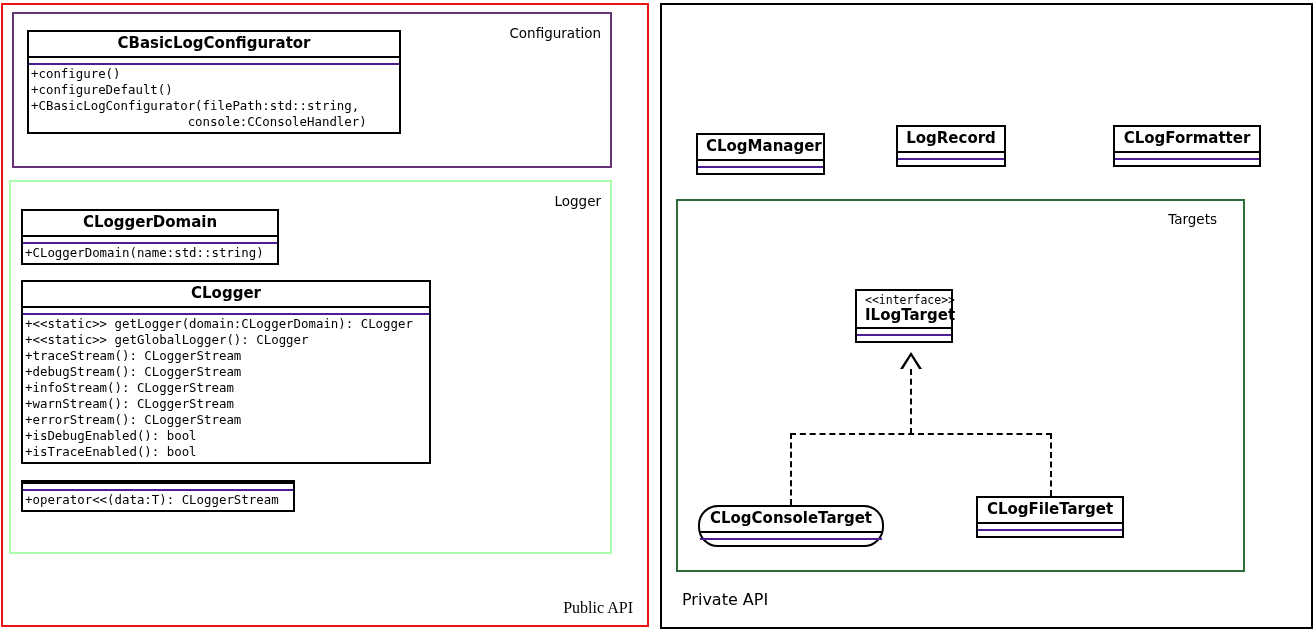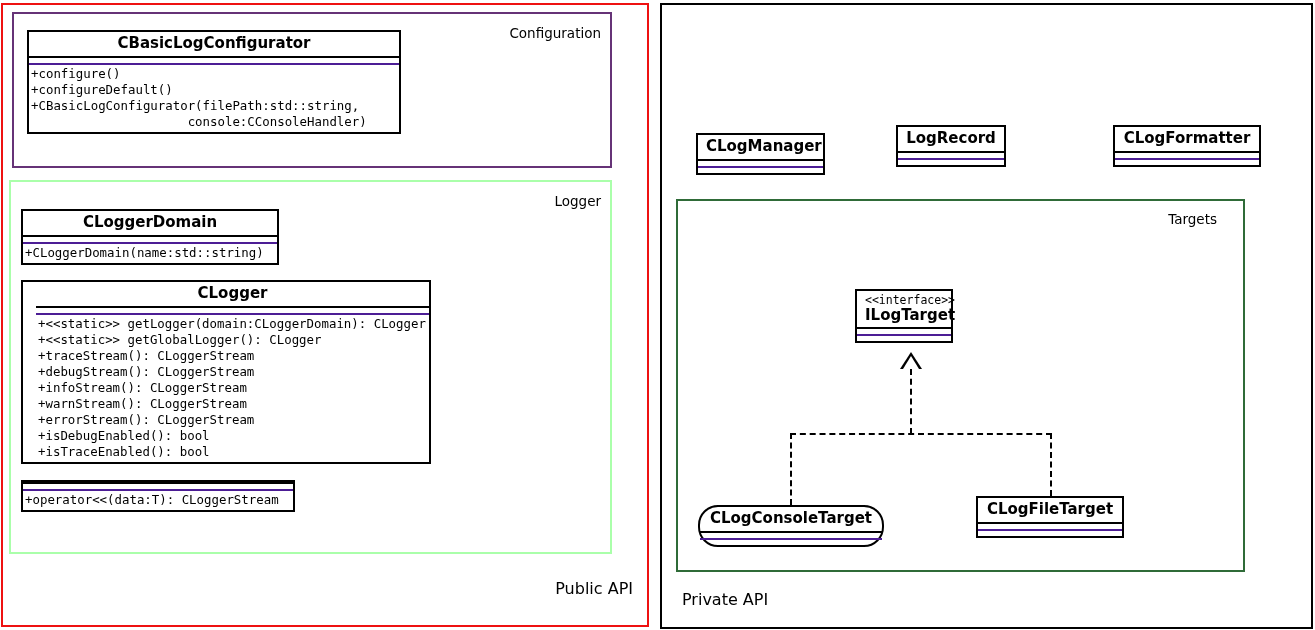--- a/index.html
+++ b/index.html
@@ -27,21 +27,21 @@
   .panel-public  { left: 1px;   top: 3px;  width: 648px; height: 624px; border: 2px solid #ee1111; }
   .panel-private { left: 660px; top: 3px;  width: 653px; height: 626px; border: 2px solid #000000; }
 
   .panel-caption {
     position: absolute;
     font-family: "DejaVu Sans", sans-serif;
     font-size: 16px;
     color: #000000;
     white-space: nowrap;
   }
-  .cap-public  { right: 14px; bottom: 27px; }
+  .cap-public  { right: 14px; bottom: 8px; font-family: Liberation Serif, serif; }
   .cap-private { left: 20px;  bottom: 18px; }
 
   
   .pkg {
     position: absolute;
     box-sizing: border-box;
     background: #ffffff;
   }
   .pkg-label {
     position: absolute;
@@ -94,21 +94,21 @@
     font-family: "DejaVu Sans Mono", monospace;
     font-size: 12.4px;
     line-height: 1.29;
     color: #000000;
     white-space: pre;
   }
 
   
   .cls-basiclogconfigurator { left: 27px;  top: 30px;  width: 374px; }
   .cls-cloggerdomain        { left: 21px;  top: 209px; width: 258px; }
-  .cls-clogger              { left: 21px;  top: 280px; width: 410px; padding-left: 13px; }
+  .cls-clogger              { left: 21px;  top: 280px; width: 410px; }
   .cls-cloggerstream        { left: 21px;  top: 480px; width: 274px; }
 
   
   .cls-clogmanager   { left: 696px;  top: 125px; width: 129px; margin-top: 8px; }
   .cls-logrecord     { left: 896px;  top: 125px; width: 110px; }
   .cls-clogformatter { left: 1113px; top: 125px; width: 148px; }
   .cls-ilogtarget    { left: 855px;  top: 289px; width: 98px; }
   .cls-clogconsole   { left: 698px;  top: 505px; width: 186px; border-radius: 20px; }
   .cls-clogfile      { left: 976px;  top: 496px; width: 148px; }
 

